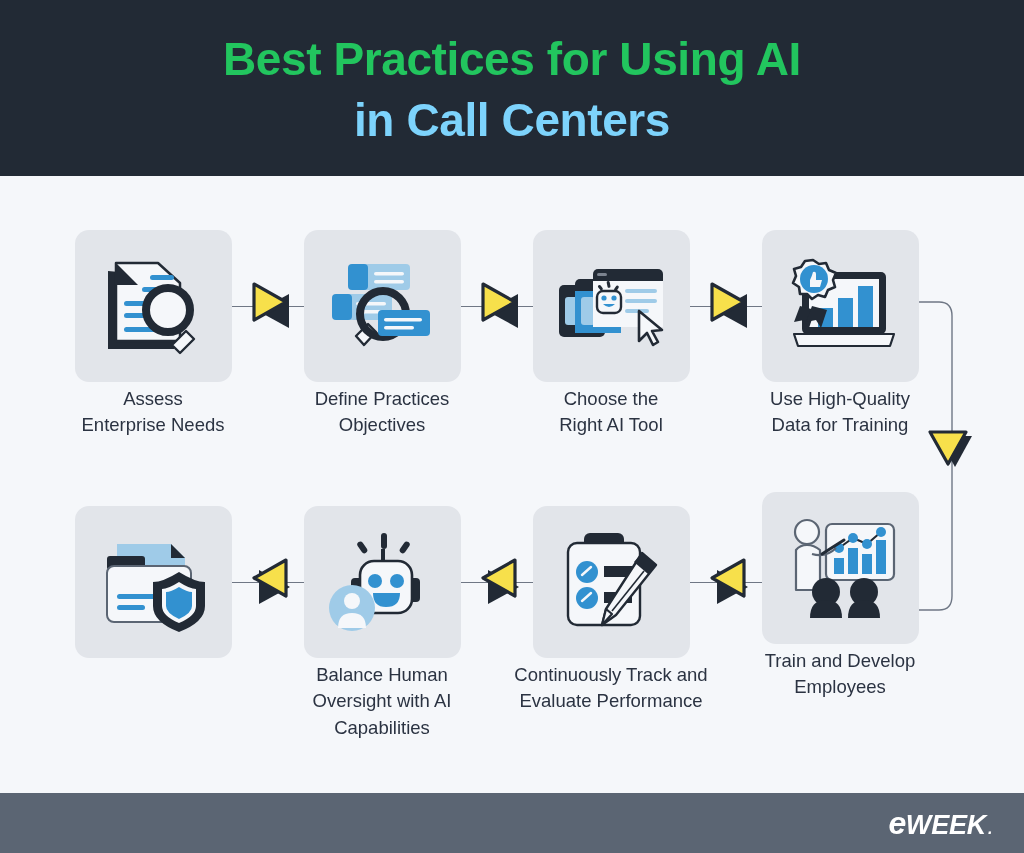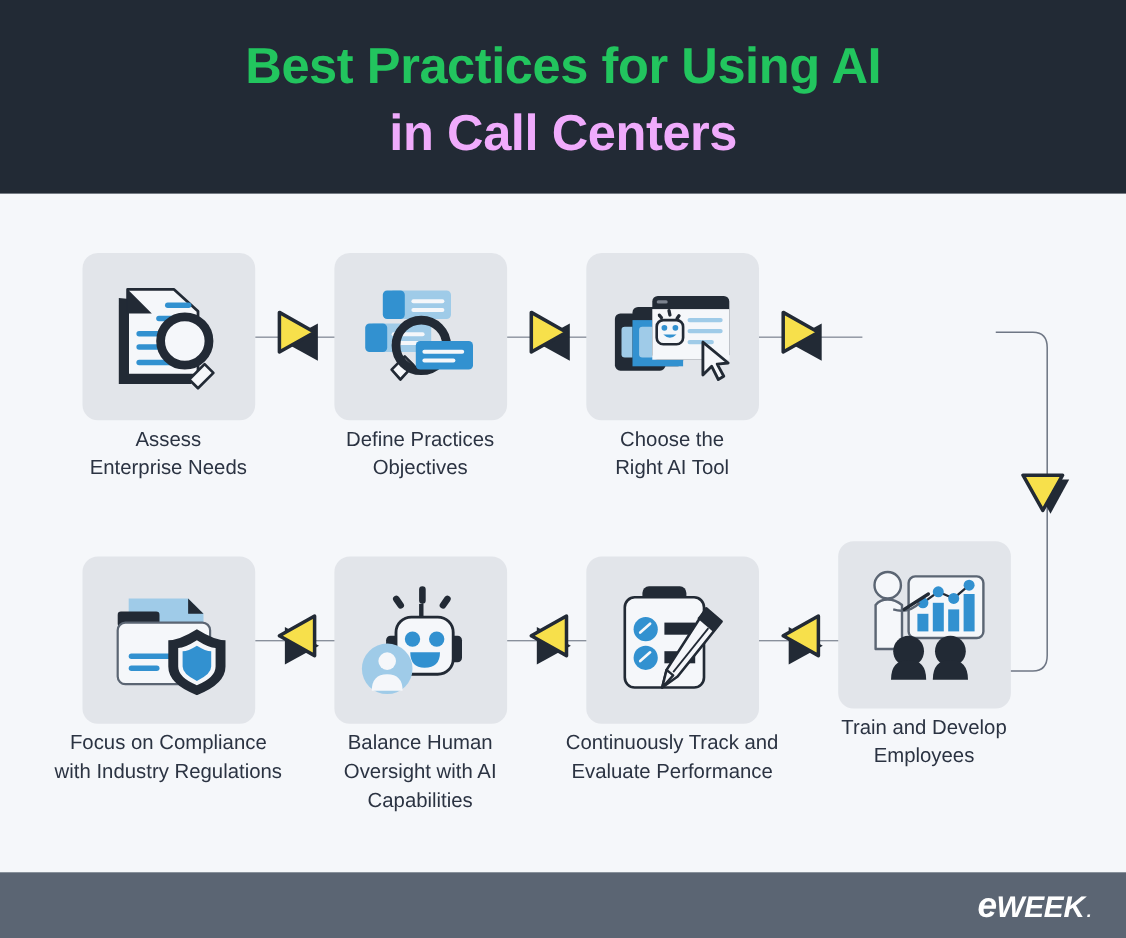--- a/index.html
+++ b/index.html
@@ -16,21 +16,21 @@
     background:#222a35;
     display:flex;flex-direction:column;
     align-items:center;justify-content:center;
     box-sizing:border-box;padding-top:4px;
   }
   .title-line{
     font-size:46px;font-weight:bold;line-height:1.32;
     letter-spacing:-0.4px;text-align:center;white-space:nowrap;
   }
   .title-1{color:#22c55e;}
-  .title-2{color:#f0abfc;}
+  .title-2{color:#7dd3fc;}
 
   
   .stage{
     position:absolute;left:0;top:176px;width:1024px;height:617px;
   }
 
   
   .step{position:absolute;width:176px;}
   .tile{
     width:157px;height:152px;
@@ -184,20 +184,39 @@
         <circle cx="51" cy="45" r="2.6" fill="#3291d0"></circle>
         <circle cx="61" cy="45" r="2.6" fill="#3291d0"></circle>
         <path d="M50 51 Q56 57 62 51 Z" fill="#3291d0"></path>
         <path d="M86 58 L86 88 L94 80 L100 92 L105 89 L99 78 L109 77 Z" fill="#f5f7fa" stroke="#222a35" stroke-width="2.6" stroke-linejoin="round"></path>
       </svg>
     </div>
     <div class="step-label">Choose the
 Right AI Tool</div>
   </div>
 
+  <div class="step" style="left:752px;top:54px;width:176px;">
+    <div class="tile">
+      <svg width="116" height="104" viewBox="0 0 116 104">
+        <rect x="20" y="18" width="84" height="62" rx="5" fill="#222a35"></rect>
+        <rect x="27" y="25" width="70" height="48" fill="#f5f7fa"></rect>
+        <rect x="36" y="54" width="15" height="19" fill="#3291d0"></rect>
+        <rect x="56" y="44" width="15" height="29" fill="#3291d0"></rect>
+        <rect x="76" y="32" width="15" height="41" fill="#3291d0"></rect>
+        <path d="M12 80 L112 80 L108 92 L16 92 Z" fill="#f5f7fa" stroke="#222a35" stroke-width="2.2" stroke-linejoin="round"></path>
+        <path d="M18 52 L12 68 L22 66 L27 74 L33 56 Z" fill="#222a35"></path>
+        <path d="M30 52 L24 68 L34 66 L39 74 L45 56 Z" fill="#222a35"></path>
+        <path d="M31 6 L37 10 L44 9 L47 16 L54 19 L51 26 L53 33 L46 36 L43 43 L36 41 L30 45 L25 40 L18 40 L17 33 L11 29 L14 22 L12 15 L19 13 L23 7 Z" fill="#f5f7fa" stroke="#222a35" stroke-width="2.6" stroke-linejoin="round"></path>
+        <circle cx="32" cy="25" r="14" fill="#3291d0"></circle>
+        <path d="M28 26 L28 33 L38 33 L40 26 L34 26 L34 20 Q34 17 31 18 Q30 22 28 26 Z" fill="#f5f7fa"></path>
+      </svg>
+    </div>
+    <div class="step-label">Use High-Quality
+Data for Training</div>
+  </div>
 
   <div class="step" style="left:752px;top:316px;width:176px;">
     <div class="tile">
       <svg width="112" height="108" viewBox="0 0 112 108">
         <rect x="42" y="10" width="68" height="56" rx="6" fill="#f5f7fa" stroke="#5b6573" stroke-width="2.2"></rect>
         <rect x="50" y="44" width="10" height="16" fill="#3291d0"></rect>
         <rect x="64" y="34" width="10" height="26" fill="#3291d0"></rect>
         <rect x="78" y="40" width="10" height="20" fill="#3291d0"></rect>
         <rect x="92" y="26" width="10" height="34" fill="#3291d0"></rect>
         <polyline points="55,34 69,24 83,30 97,18" fill="none" stroke="#222a35" stroke-width="2"></polyline>
@@ -272,22 +291,20 @@
         <path d="M76 12 L76 26 L90 26 Z" fill="#222a35"></path>
         <rect x="12" y="24" width="38" height="14" rx="3" fill="#222a35"></rect>
         <rect x="12" y="34" width="84" height="56" rx="7" fill="#f5f7fa" stroke="#5b6573" stroke-width="2"></rect>
         <rect x="22" y="62" width="40" height="5" rx="2.5" fill="#3291d0"></rect>
         <rect x="22" y="73" width="28" height="5" rx="2.5" fill="#3291d0"></rect>
         <path d="M84 40 Q68 50 58 50 L58 74 Q58 90 84 100 Q110 90 110 74 L110 50 Q100 50 84 40 Z" fill="#222a35"></path>
         <path d="M84 50 Q73 57 67 57 L67 74 Q67 84 84 91 Q101 84 101 74 L101 57 Q95 57 84 50 Z" fill="#f5f7fa"></path>
         <path d="M84 55 Q76 60 71 60 L71 74 Q71 81 84 87 Q97 81 97 74 L97 60 Q92 60 84 55 Z" fill="#3291d0"></path>
       </svg>
     </div>
-    <div class="step-label">Focus on Compliance
-with Industry Regulations</div>
   </div>
 
 </div>
 
 <div class="footer">
   <div class="logo">
     <span class="e">e</span>
       <span class="wk">WEEK</span>
       <span class="dot">.</span>
   </div>

